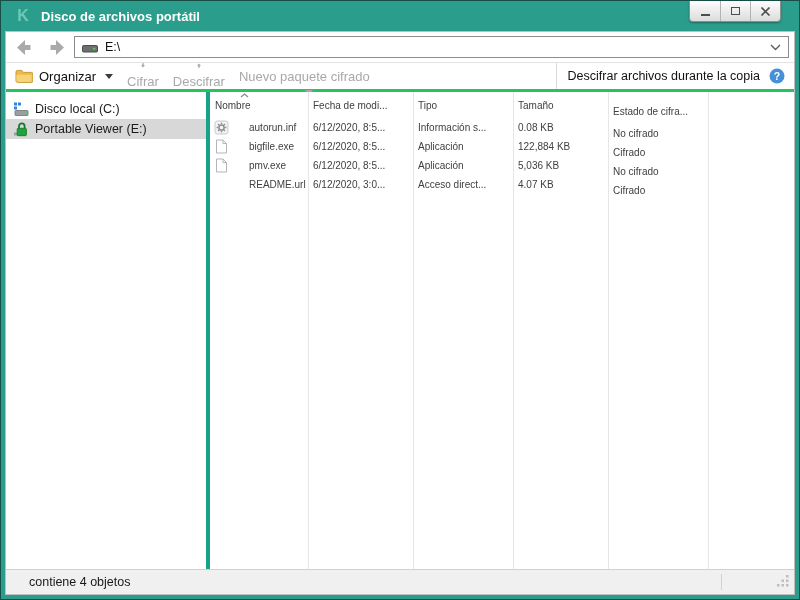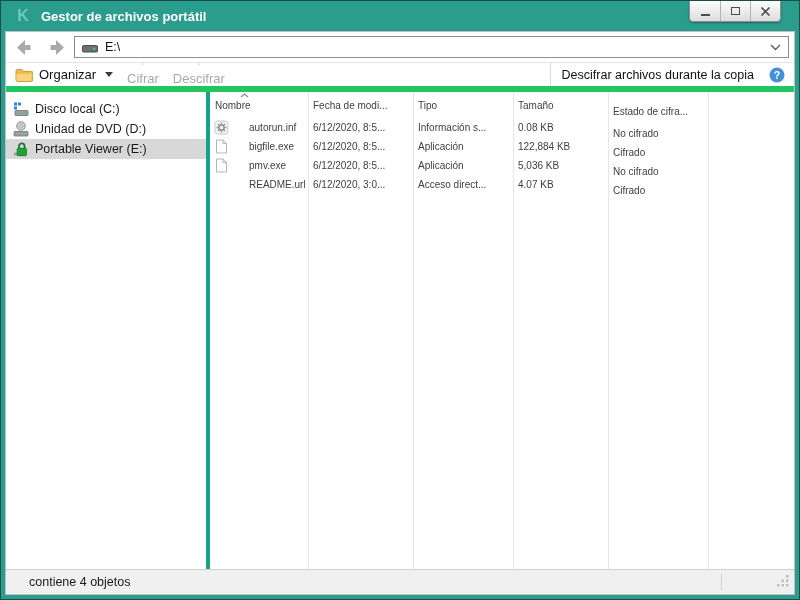--- a/index.html
+++ b/index.html
@@ -28,27 +28,27 @@
   
   .navbar{height:31px;flex:none;display:flex;align-items:center;gap:8px;padding:0 5px 0 8px;
           border-bottom:1px solid #e3e3e3;background:#fff;}
   .nav-btn{width:22px;height:18px;display:flex;align-items:center;justify-content:center;}
   .addressbar{flex:1;height:22px;border:1px solid #8c8c8c;background:#fff;display:flex;
               align-items:center;gap:7px;padding:0 7px;font-size:12.5px;color:#111;}
   .addr-chevron{margin-left:auto;}
 
   
   .toolbar{height:29px;flex:none;display:flex;align-items:center;background:#fff;
-           border-bottom:6px solid #22c55e;font-size:13px;padding-left:9px;}
+           border-bottom:3px solid #22c55e;font-size:13px;padding-left:9px;}
   .tool-btn{display:flex;align-items:center;gap:6px;margin-right:14px;color:#111;height:100%;}
   .tool-btn.disabled{color:#a8a8a8;flex-direction:column;}
   .tri{width:0;height:0;border-left:4px solid transparent;border-right:4px solid transparent;
        border-top:5px solid #3a3a3a;margin-left:3px;}
   .tri.gray{border-top-color:#a8a8a8;margin-left:10px;}
-  .tool-right{margin-left:auto;height:100%;display:flex;align-items:center;gap:15px;
+  .tool-right{margin-left:auto;height:100%;display:flex;align-items:center;gap:9px;
               border-left:1px solid #d9d9d9;padding:0 9px 0 11px;font-size:12.5px;color:#111;}
 
   
   .main{flex:1;display:flex;min-height:0;background:#fff;}
   .sidebar{width:200px;flex:none;padding-top:7px;}
   .side-item{height:20px;display:flex;align-items:center;gap:6px;padding-left:6px;
              font-size:12.5px;color:#1a1a1a;white-space:nowrap;}
   .side-item.selected{background:#d8d8d8;}
   .side-item .ic{width:17px;flex:none;display:flex;justify-content:center;}
   .splitter{width:4px;flex:none;background:#16a38a;}
@@ -72,21 +72,21 @@
   .status-sep{position:absolute;right:72px;top:4px;bottom:4px;width:1px;background:#d2d2d2;}
   .grip{position:absolute;right:4px;bottom:4px;}
 </style>
 </head>
 <body>
 
 <div class="window">
 
   <div class="titlebar">
     <span class="k-logo">K</span>
-    <span class="win-title">Gestor de archivos portátil</span>
+    <span class="win-title">Disco de archivos portátil</span>
     <div class="win-controls">
       <div class="win-btn">
           <span class="glyph-min"></span>
         </div>
       <div class="win-btn">
           <span class="glyph-max"></span>
         </div>
       <div class="win-btn">
         <svg width="11" height="11" viewBox="0 0 11 11">
             <path d="M1.5 1.5 L9.5 9.5 M9.5 1.5 L1.5 9.5" stroke="#4d4d4d" stroke-width="1.7" fill="none"></path>
@@ -133,20 +133,27 @@
         <svg width="16" height="15" viewBox="0 0 17 16">
             <path d="M6 1 h5 v6 h4.2 L8.5 14.5 L1.8 7 H6 Z" fill="#ababab"></path>
           </svg>
         <span>Cifrar</span>
       </div>
       <div class="tool-btn disabled">
         <svg width="16" height="15" viewBox="0 0 17 16">
             <path d="M6 15 h5 V9 h4.2 L8.5 1.5 L1.8 9 H6 Z" fill="#ababab"></path>
           </svg>
         <span>Descifrar</span>
+      </div>
+      <div class="tool-btn disabled">
+        <svg width="16" height="15" viewBox="0 0 17 16">
+            <path d="M6 1 h5 v6 h4.2 L8.5 14.5 L1.8 7 H6 Z" fill="#ababab"></path>
+          </svg>
+        <span>Nuevo paquete cifrado</span>
+        <span class="tri gray"></span>
       </div>
       <div class="tool-right">
         <span>Descifrar archivos durante la copia</span>
         <svg width="16" height="16" viewBox="0 0 16 16">
           <circle cx="8" cy="8" r="7.5" fill="#4690d8"></circle>
           <text x="8" y="11.6" text-anchor="middle" font-size="10.5" font-weight="bold" fill="#ffffff">?</text>
         </svg>
       </div>
     </div>
 
@@ -157,31 +164,20 @@
           <span class="ic">
             <svg width="16" height="16" viewBox="0 0 16 16">
               <rect x="1" y="1.5" width="3" height="3" fill="#2f86dc"></rect>
               <rect x="5" y="1.5" width="3" height="3" fill="#2f86dc"></rect>
               <rect x="1" y="5.5" width="3" height="3" fill="#2f86dc"></rect>
               <rect x="2" y="9.5" width="13" height="5" rx="0.8" fill="#9aa0a0" stroke="#6f7474" stroke-width="0.8"></rect>
               <rect x="12" y="11.2" width="2" height="1.6" fill="#53d153"></rect>
             </svg>
           </span>
           <span>Disco local (C:)</span>
-        </div>
-        <div class="side-item">
-          <span class="ic">
-            <svg width="16" height="16" viewBox="0 0 16 16">
-              <circle cx="8" cy="5" r="4.3" fill="#c9cdcd" stroke="#8b9093" stroke-width="0.9"></circle>
-              <circle cx="8" cy="5" r="1.2" fill="#ffffff" stroke="#8b9093" stroke-width="0.6"></circle>
-              <rect x="1" y="10.5" width="14" height="4.5" rx="0.8" fill="#9aa0a0" stroke="#6f7474" stroke-width="0.8"></rect>
-              <rect x="11" y="12" width="2" height="1.5" fill="#53d153"></rect>
-            </svg>
-          </span>
-          <span>Unidad de DVD (D:)</span>
         </div>
         <div class="side-item selected">
           <span class="ic">
             <svg width="16" height="16" viewBox="0 0 16 16">
               <rect x="1" y="11.5" width="3.5" height="3" fill="#9aa0a0"></rect>
               <path d="M6 7.5 V5.2 a2.8 2.8 0 0 1 5.6 0 V7.5" fill="none" stroke="#157a2c" stroke-width="1.8"></path>
               <rect x="4.2" y="7.3" width="9.2" height="7.4" rx="1" fill="#23a13c" stroke="#157a2c" stroke-width="0.9"></rect>
             </svg>
           </span>
           <span>Portable Viewer (E:)</span>

